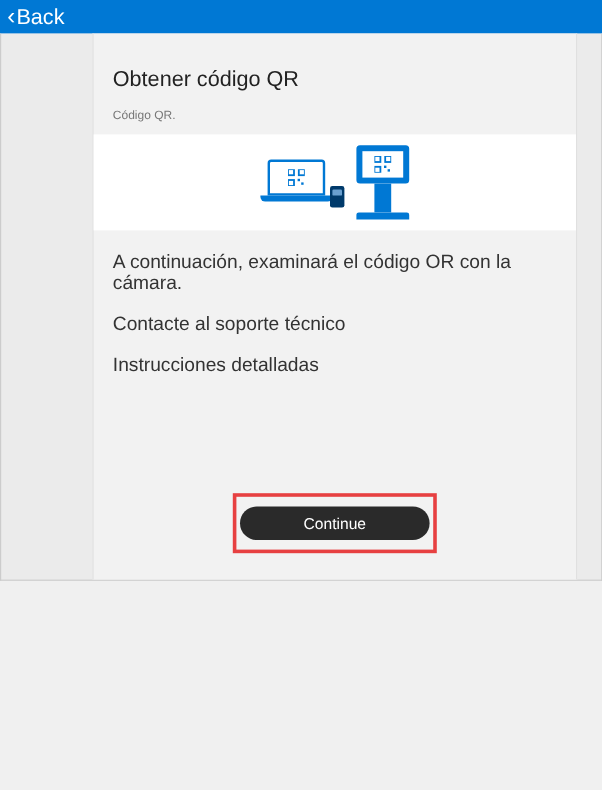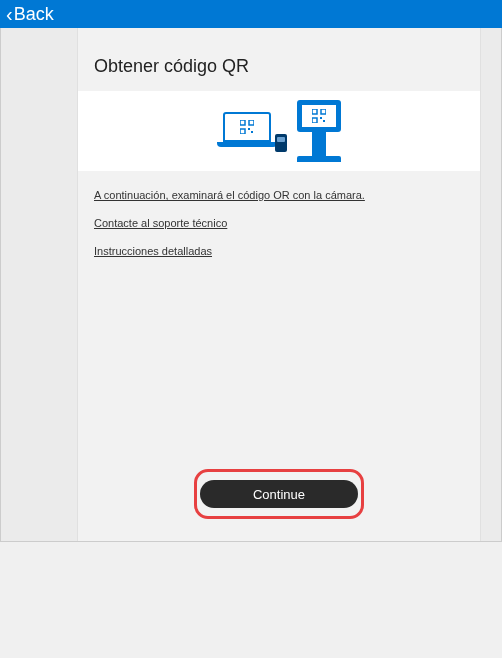--- a/index.html
+++ b/index.html
@@ -20,21 +20,21 @@
       font-size: 18px;
       font-weight: 400;
     }
     .back-chevron {
       font-size: 20px;
       margin-right: 1px;
     }
     .shell {
       display: flex;
       width: 502px;
-      height: 514px;
+      height: 456px;
       background: #ebebeb;
       border: 1px solid #ccc;
       border-top: none;
     }
     .sidespace-left { width: 76px; }
     .sidespace-right { width: 20px; }
     .content {
       flex: 1;
       background: #f2f2f2;
       border-left: 1px solid #e0e0e0;
@@ -139,35 +139,34 @@
       height: 24px;
       background: #0078d4;
     }
     .kiosk-base {
       width: 44px;
       height: 6px;
       background: #0078d4;
       border-radius: 2px 2px 0 0;
     }
     .line {
-      font-size: 11px;
+      font-size: 16px;
       color: #333;
       margin-bottom: 16px;
-      text-decoration: underline;
     }
     .continue-wrap {
       position: absolute;
       bottom: 22px;
       left: 50%;
       transform: translateX(-50%);
     }
     .continue-border {
       border: 3px solid #e74041;
       padding: 8px 3px;
-      border-radius: 14px;
+      border-radius: 0;
     }
     .continue-btn {
       background: #2a2a2a;
       color: #fff;
       border: none;
       width: 158px;
       height: 28px;
       border-radius: 14px;
       font-size: 13px;
       cursor: pointer;
@@ -179,20 +178,21 @@
 <div class="header">
   <span class="back-chevron">‹</span>
   <span>Back</span>
 </div>
 
 <div class="shell">
   <div class="sidespace-left"></div>
   <div class="content">
     <div class="inner">
       <div class="title">Obtener código QR</div>
+      <div class="subtitle-small">Código QR.</div>
 
       <div class="hero">
         <div class="laptop">
           <div class="laptop-screen">
             <svg class="qr-small" width="14" height="14">
               <rect x="0" y="0" width="5" height="5" fill="none" stroke="#0078d4" stroke-width="1.5"></rect>
               <rect x="9" y="0" width="5" height="5" fill="none" stroke="#0078d4" stroke-width="1.5"></rect>
               <rect x="0" y="9" width="5" height="5" fill="none" stroke="#0078d4" stroke-width="1.5"></rect>
               <rect x="8" y="8" width="2" height="2" fill="#0078d4"></rect>
               <rect x="11" y="11" width="2" height="2" fill="#0078d4"></rect>

